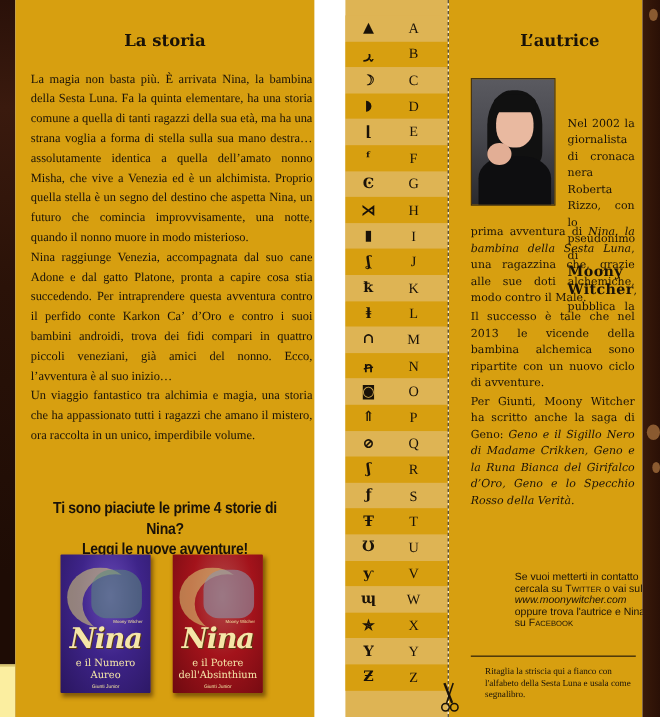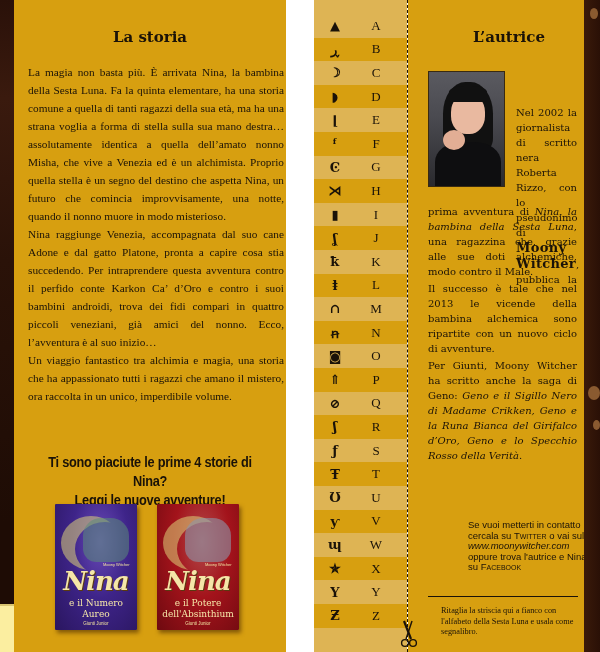--- a/index.html
+++ b/index.html
@@ -246,21 +246,21 @@
     <div class="hair"></div>
     <div class="face"></div>
     <div class="bangs"></div>
     <div class="body"></div>
     <div class="hand"></div>
   </div>
 
   <div class="bio-side">
     <div>Nel 2002 la</div>
     <div>giornalista</div>
-    <div>di scritto</div>
+    <div>di cronaca</div>
     <div>nera Roberta</div>
     <div>Rizzo, con lo</div>
     <div>pseudonimo</div>
     <div><span>di</span> <span class="big">Moony</span></div>
     <div style="text-align:right;text-align-last:right;"><span class="big">Witcher</span>,</div>
     <div>pubblica la</div>
   </div>
 
   <div class="bio-main" style="top:204px;">
     <p><span>prima avventura di </span><i>Nina</i>, <i>la bambina della Sesta Luna</i><span>, una ragazzina che, grazie alle sue doti alchemiche, modo contro il Male.</span></p>

